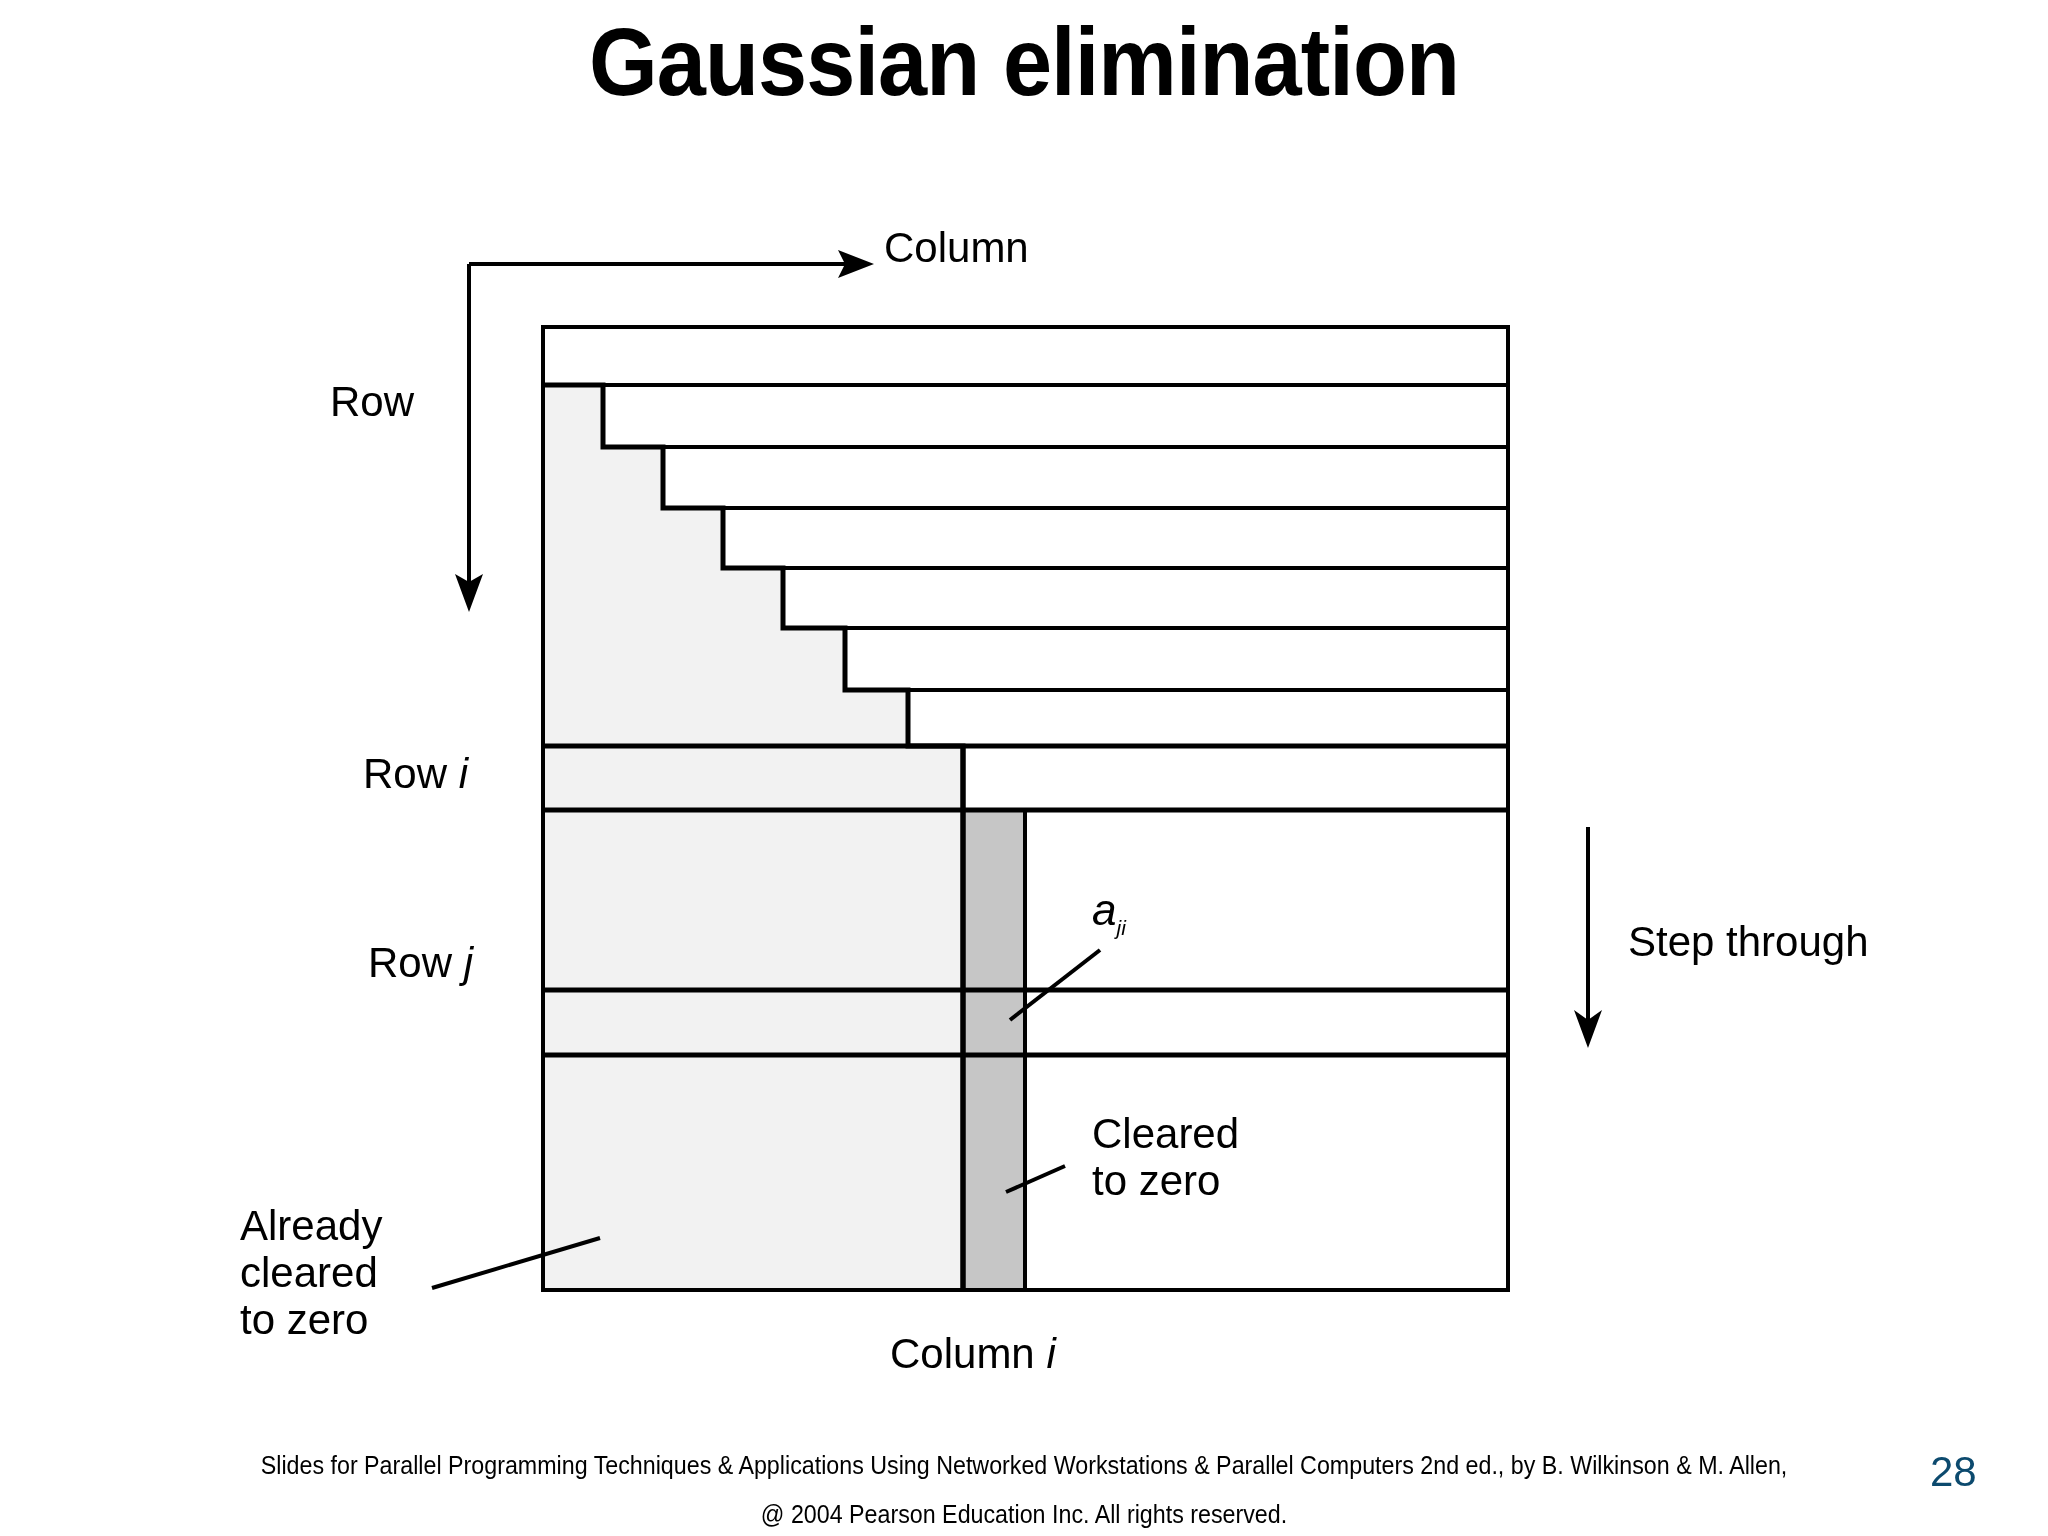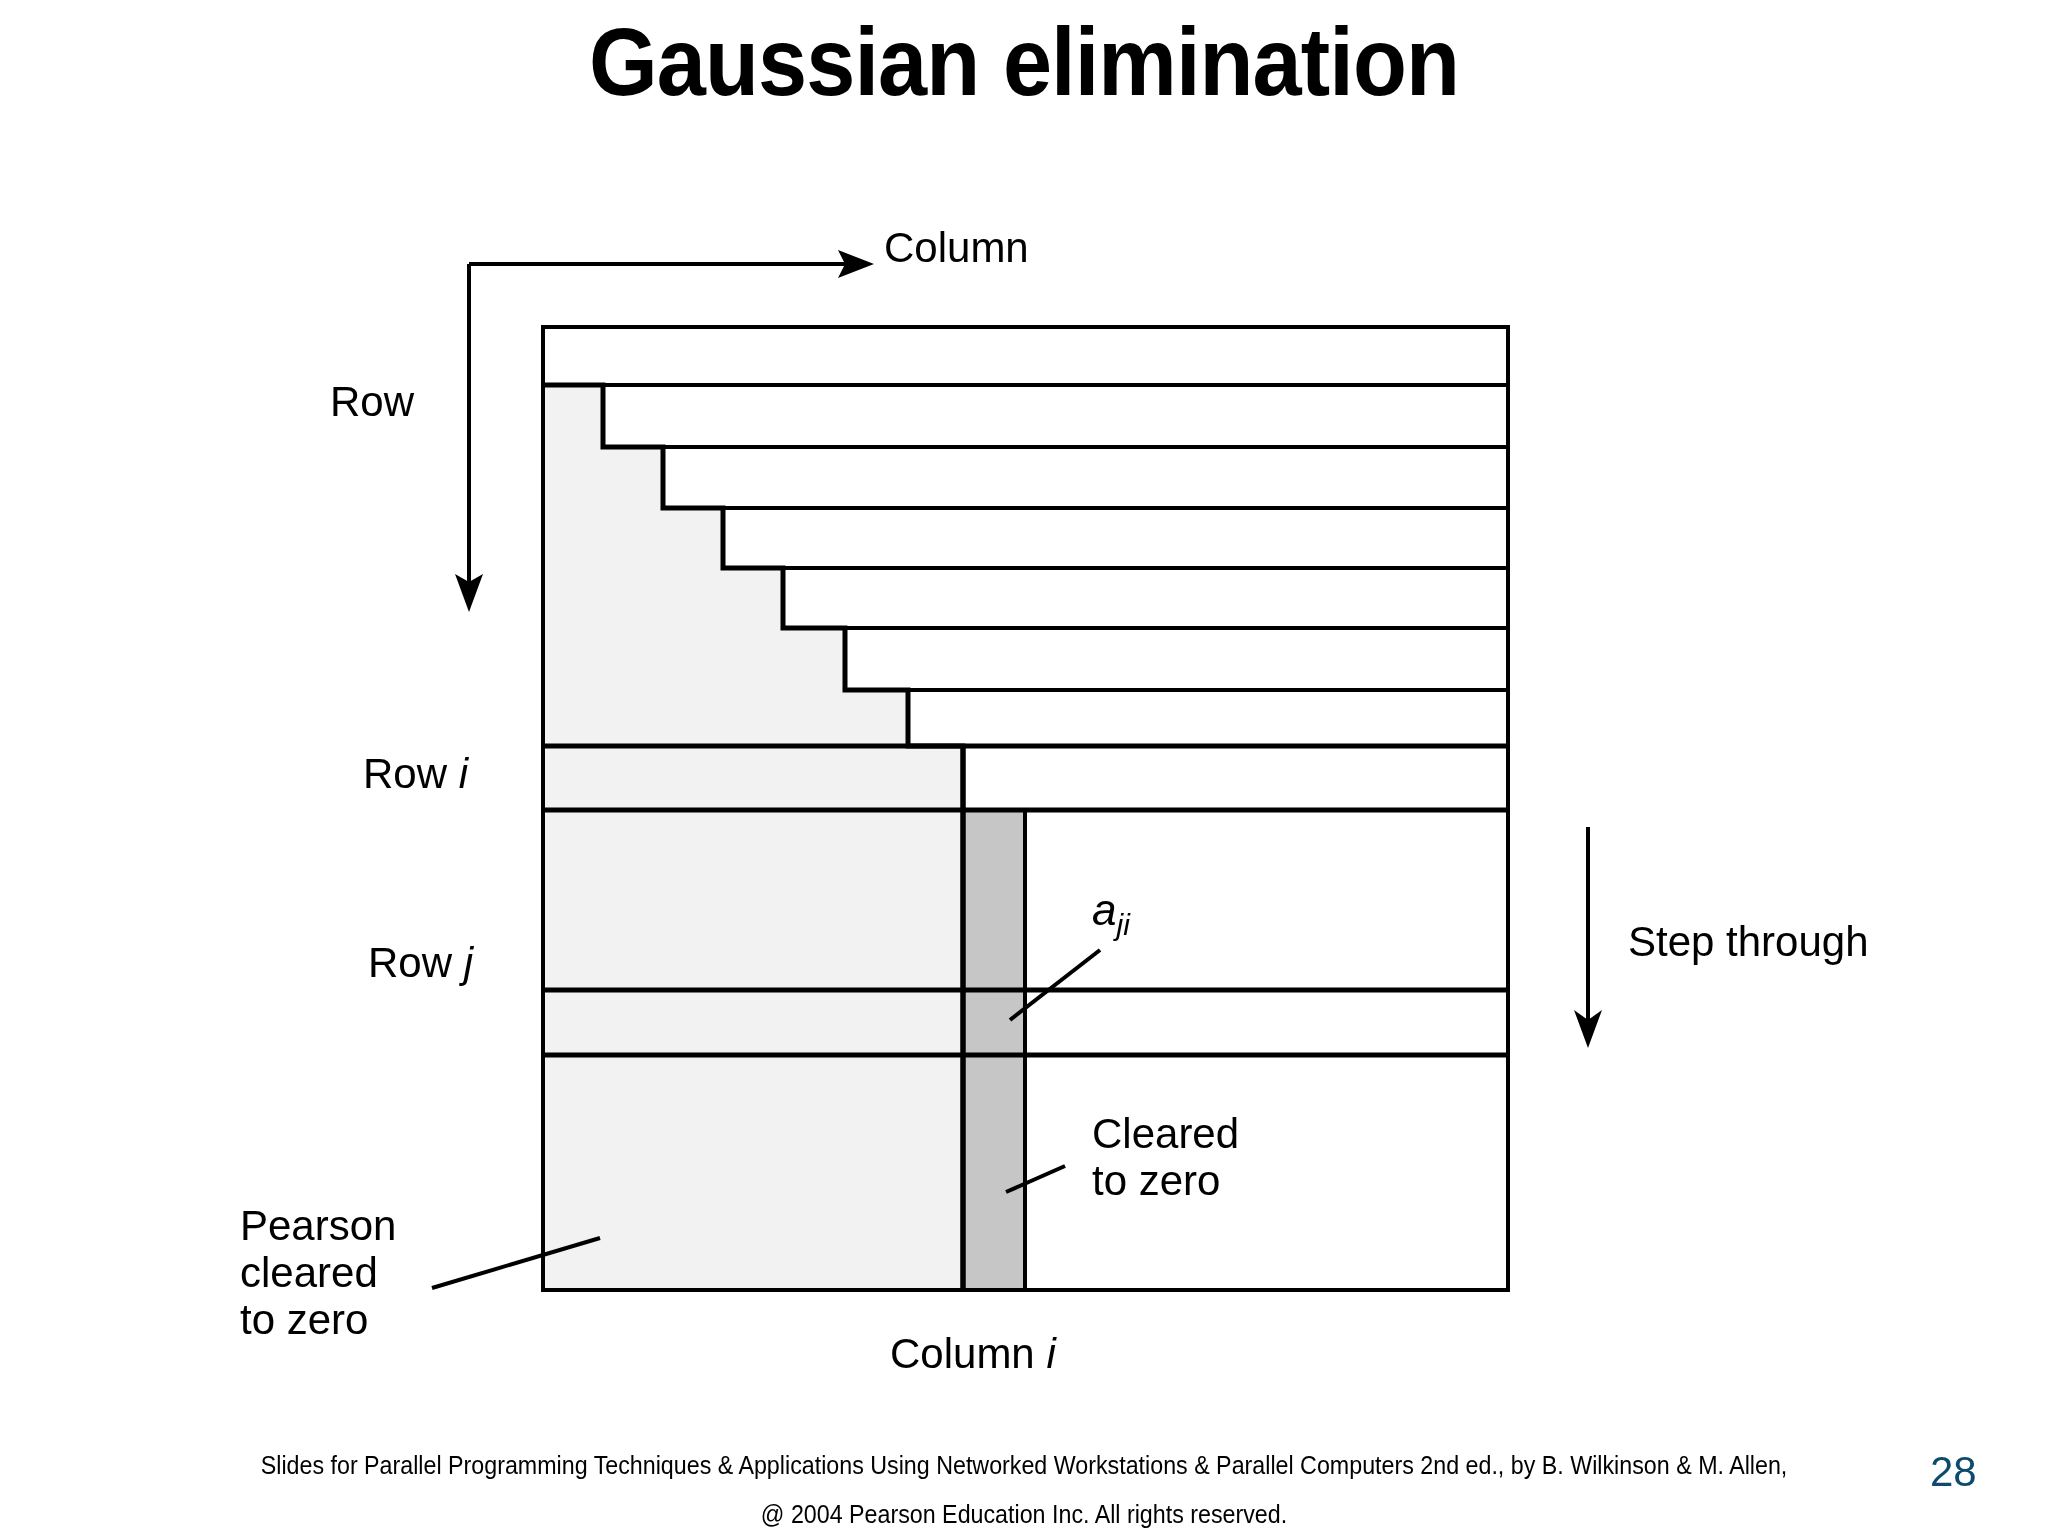--- a/index.html
+++ b/index.html
@@ -58,21 +58,21 @@
     line-height: 1.12;
     color: #000000;
     white-space: nowrap;
   }
   .lbl-column      { left: 884px;  top: 224px; }
   .lbl-row         { left: 330px;  top: 378px; }
   .lbl-row-i       { left: 363px;  top: 750px; }
   .lbl-row-j       { left: 368px;  top: 939px; }
   .lbl-step        { left: 1628px; top: 918px; text-align: center; }
   .lbl-aji         { left: 1092px; top: 885px; font-style: italic; font-size: 44px; }
-  .lbl-aji sub     { font-size: 30px; font-style: italic; }
+  .lbl-aji sub     { font-size: 21px; font-style: italic; }
   .lbl-cleared     { left: 1092px; top: 1110px; }
   .lbl-already     { left: 240px;  top: 1202px; }
   .lbl-column-i    { left: 890px;  top: 1330px; }
 
   
   .footer {
     position: absolute;
     left: 0;
     width: 2048px;
     text-align: center;
@@ -165,21 +165,21 @@
     <div class="dlabel lbl-step">Step through</div>
 
     <div class="dlabel lbl-aji"><span>a</span><sub>ji</sub></div>
 
     <div class="dlabel lbl-cleared">
       <div>Cleared</div>
       <div>to zero</div>
     </div>
 
     <div class="dlabel lbl-already">
-      <div>Pearson</div>
+      <div>Already</div>
       <div>cleared</div>
       <div>to zero</div>
     </div>
 
     <div class="dlabel lbl-column-i"><span>Column <i>i</i></span></div>
   </div>
 
   <div class="footer footer-line1">Slides for Parallel Programming Techniques &amp; Applications Using Networked Workstations &amp; Parallel Computers 2nd ed., by B. Wilkinson &amp; M. Allen,</div>
   <div class="footer footer-line2">@ 2004 Pearson Education Inc. All rights reserved.</div>
   <div class="page-number">28</div>

